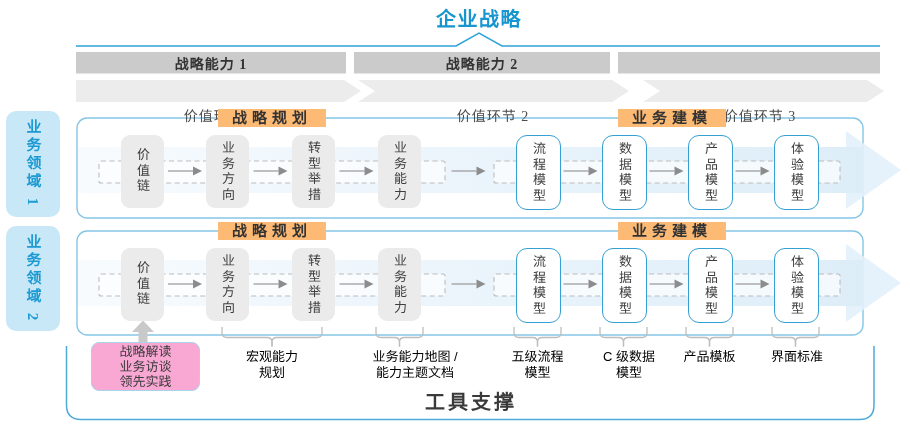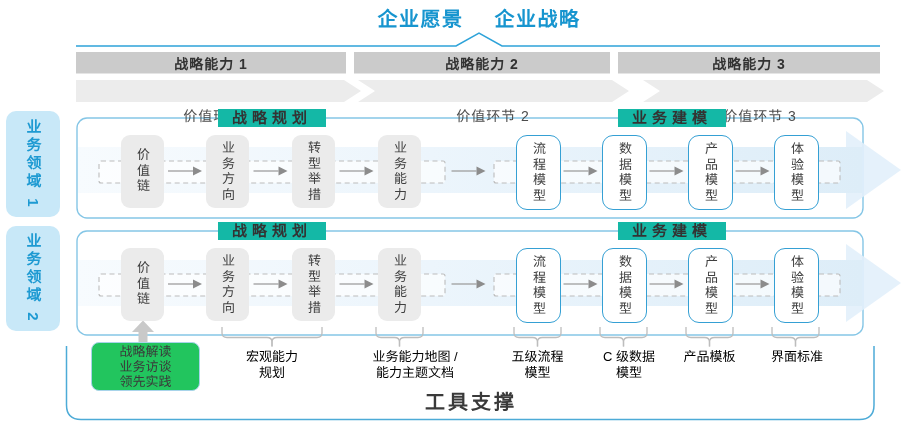--- a/index.html
+++ b/index.html
@@ -1,44 +1,44 @@
 <!DOCTYPE html>
 <html lang="zh-CN"><head>
 <meta charset="utf-8">
 <style>
   html,body{margin:0;padding:0;background:#ffffff;}
   .stage{position:relative;width:910px;height:432px;background:#ffffff;overflow:hidden;
          font-family:"Liberation Sans",sans-serif;}
   .abs{position:absolute;}
   .svg-layer{position:absolute;left:0;top:0;z-index:1;}
-  .center{display:flex;align-items:center;justify-content:center;text-align:center;}
+  .center{display:flex;align-items:center;justify-content:center;text-align:center;font-family:Liberation Serif, serif;}
   
   .title-row{left:24px;top:5px;width:910px;height:24px;display:flex;align-items:center;
              justify-content:center;gap:31px;z-index:3;}
   .title-item{font-size:20px;font-weight:bold;color:#1795cf;letter-spacing:1.5px;}
   
   .cap-label{top:52px;height:22px;font-size:14px;font-weight:bold;color:#333333;
              letter-spacing:1px;z-index:3;}
   .val-label{top:96px;height:38px;font-size:14px;color:#4c4c4c;letter-spacing:1px;z-index:3;}
   
   .domain-tag{left:6px;width:54px;background:#c8e8f8;border-radius:10px;z-index:2;}
   .domain-tag span{writing-mode:vertical-rl;font-size:15px;font-weight:bold;color:#1e9ad2;
                    letter-spacing:3px;}
   
-  .sec-header{height:18px;line-height:18px;background:#14b8a6;padding:0 14px;
+  .sec-header{height:18px;line-height:18px;background:#fdba74;padding:0 14px;
               font-size:15px;font-weight:bold;color:#333333;letter-spacing:5px;
               transform:translate(-50%,-50%);z-index:4;white-space:nowrap;}
   
   .fbox{border-radius:9px;z-index:3;}
   .fbox span{writing-mode:vertical-rl;font-size:13px;color:#3f3f3f;letter-spacing:2.5px;
              line-height:1;}
   .fbox.gray{background:#ebebeb;}
   .fbox.blue{background:#ffffff;border:1.4px solid #35a0d4;border-radius:11px;}
   
-  .callout{left:91px;top:342px;width:107px;height:47px;background:#22c55e;
+  .callout{left:91px;top:342px;width:107px;height:47px;background:#f9a8d4;
            border:1.3px solid #a8d4ea;border-radius:8px;z-index:3;}
   .callout .lines{font-size:13px;line-height:15px;color:#3a3a3a;text-align:center;}
   .note{top:349px;font-size:13px;line-height:16px;color:#000000;text-align:center;
         transform:translateX(-50%);z-index:3;white-space:nowrap;}
   .tool-label{left:0;top:388px;width:942px;height:24px;font-size:20px;font-weight:bold;
               color:#3a3a3a;letter-spacing:3px;z-index:3;}
 </style>
 </head>
 <body>
 
@@ -140,27 +140,25 @@
       <g>
         <path d="M772 327 V333 Q772 337.5 777 337.5 H790.5 Q795.5 337.5 795.5 342 V346.5"></path>
         <path d="M819 327 V333 Q819 337.5 814 337.5 H800.5 Q795.5 337.5 795.5 342 V346.5"></path>
       </g>
     </g>
 
     <path d="M66.5 346 V405 Q66.5 419.5 81 419.5 H859.5 Q874 419.5 874 405 V346" fill="none" stroke="#4dabd7" stroke-width="1.5"></path>
   </svg>
 
   <div class="abs title-row">
-    <span class="title-item">企业愿景</span>
     <span class="title-item">企业战略</span>
   </div>
 
   <div class="abs cap-label center" style="left:76px;width:270px;">战略能力 1</div>
   <div class="abs cap-label center" style="left:354px;width:256px;border-radius:9px;">战略能力 2</div>
-  <div class="abs cap-label center" style="left:618px;width:262px;">战略能力 3</div>
 
   <div class="abs val-label center" style="left:120px;width:200px;">价值环节 1</div>
   <div class="abs val-label center" style="left:393px;width:200px;text-align:right;">价值环节 2</div>
   <div class="abs val-label center" style="left:660px;width:200px;">价值环节 3</div>
 
   <div class="abs domain-tag center" style="top:111px;height:106px;">
     <span>业务领域 1</span>
   </div>
   <div class="abs domain-tag center" style="top:226px;height:105px;">
     <span>业务领域 2</span>

